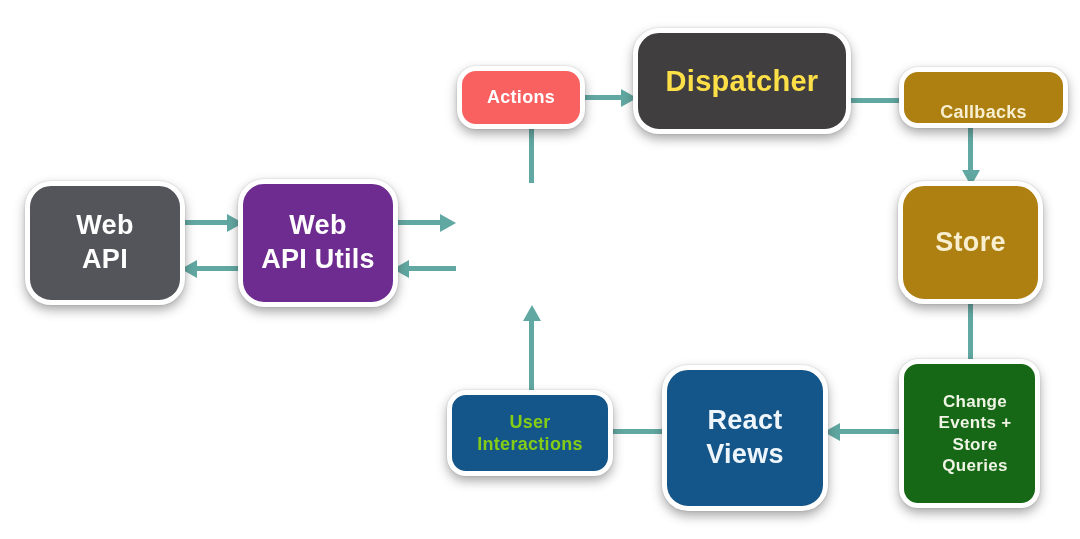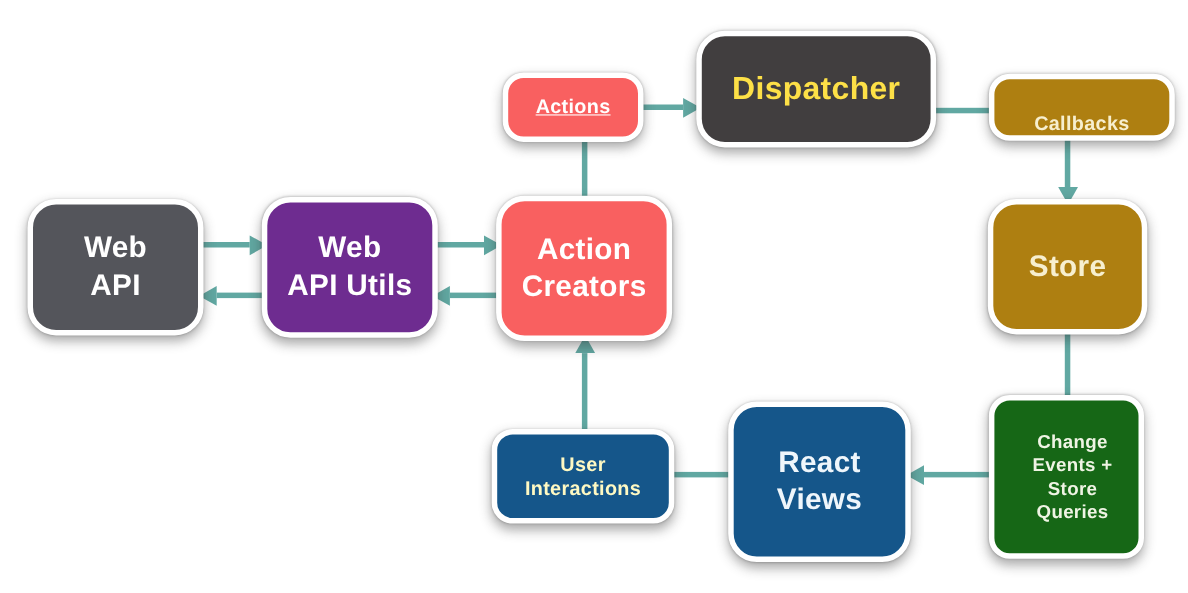--- a/index.html
+++ b/index.html
@@ -70,27 +70,23 @@
   <div class="node big f27" style="left: 25px; top: 181px; width: 160px; height: 124px; background-color: rgb(84, 85, 91);">
     <span class="node-label" style="color: rgb(255, 255, 255);">Web
 API</span>
   </div>
 
   <div class="node big f27" style="left: 238px; top: 179px; width: 160px; height: 128px; background-color: rgb(110, 44, 144);">
     <span class="node-label" style="color: rgb(255, 255, 255);">Web
 API Utils</span>
   </div>
 
-  <div class="node big f27" style="left: 451px; top: 178px; width: 160px; height: 132px; background-color: rgb(249, 96, 96);">
-    <span class="node-label" style="color: rgb(255, 255, 255);">Action
-Creators</span>
-  </div>
 
   <div class="node small f18" style="left: 457px; top: 66px; width: 128px; height: 63px; background-color: rgb(249, 96, 96);">
-    <span class="node-label" style="color: rgb(255, 255, 255); text-decoration: underline;">Actions</span>
+    <span class="node-label" style="color: rgb(255, 255, 255);">Actions</span>
   </div>
 
   <div class="node big f29" style="left: 633px; top: 28px; width: 218px; height: 106px; background-color: rgb(65, 62, 63);">
     <span class="node-label" style="color: #fde047;">Dispatcher</span>
   </div>
 
   <div class="node small f18" style="left: 899px; top: 67px; width: 169px; height: 61px; background-color: rgb(174, 127, 17); align-items: flex-end;">
     <span class="node-label" style="color: rgb(247, 239, 207);">Callbacks</span>
   </div>
 
@@ -104,17 +100,17 @@
 Store
 Queries</span>
   </div>
 
   <div class="node big f27" style="left: 662px; top: 365px; width: 166px; height: 146px; background-color: rgb(21, 86, 138);">
     <span class="node-label" style="color: rgb(239, 246, 251);">React
 Views</span>
   </div>
 
   <div class="node small f18" style="left: 447px; top: 390px; width: 166px; height: 86px; background-color: rgb(21, 86, 138);">
-    <span class="node-label" style="color: #fef9c3;">User
+    <span class="node-label" style="color: #84cc16;">User
 Interactions</span>
   </div>
 
 </div>
 
 </body></html>

